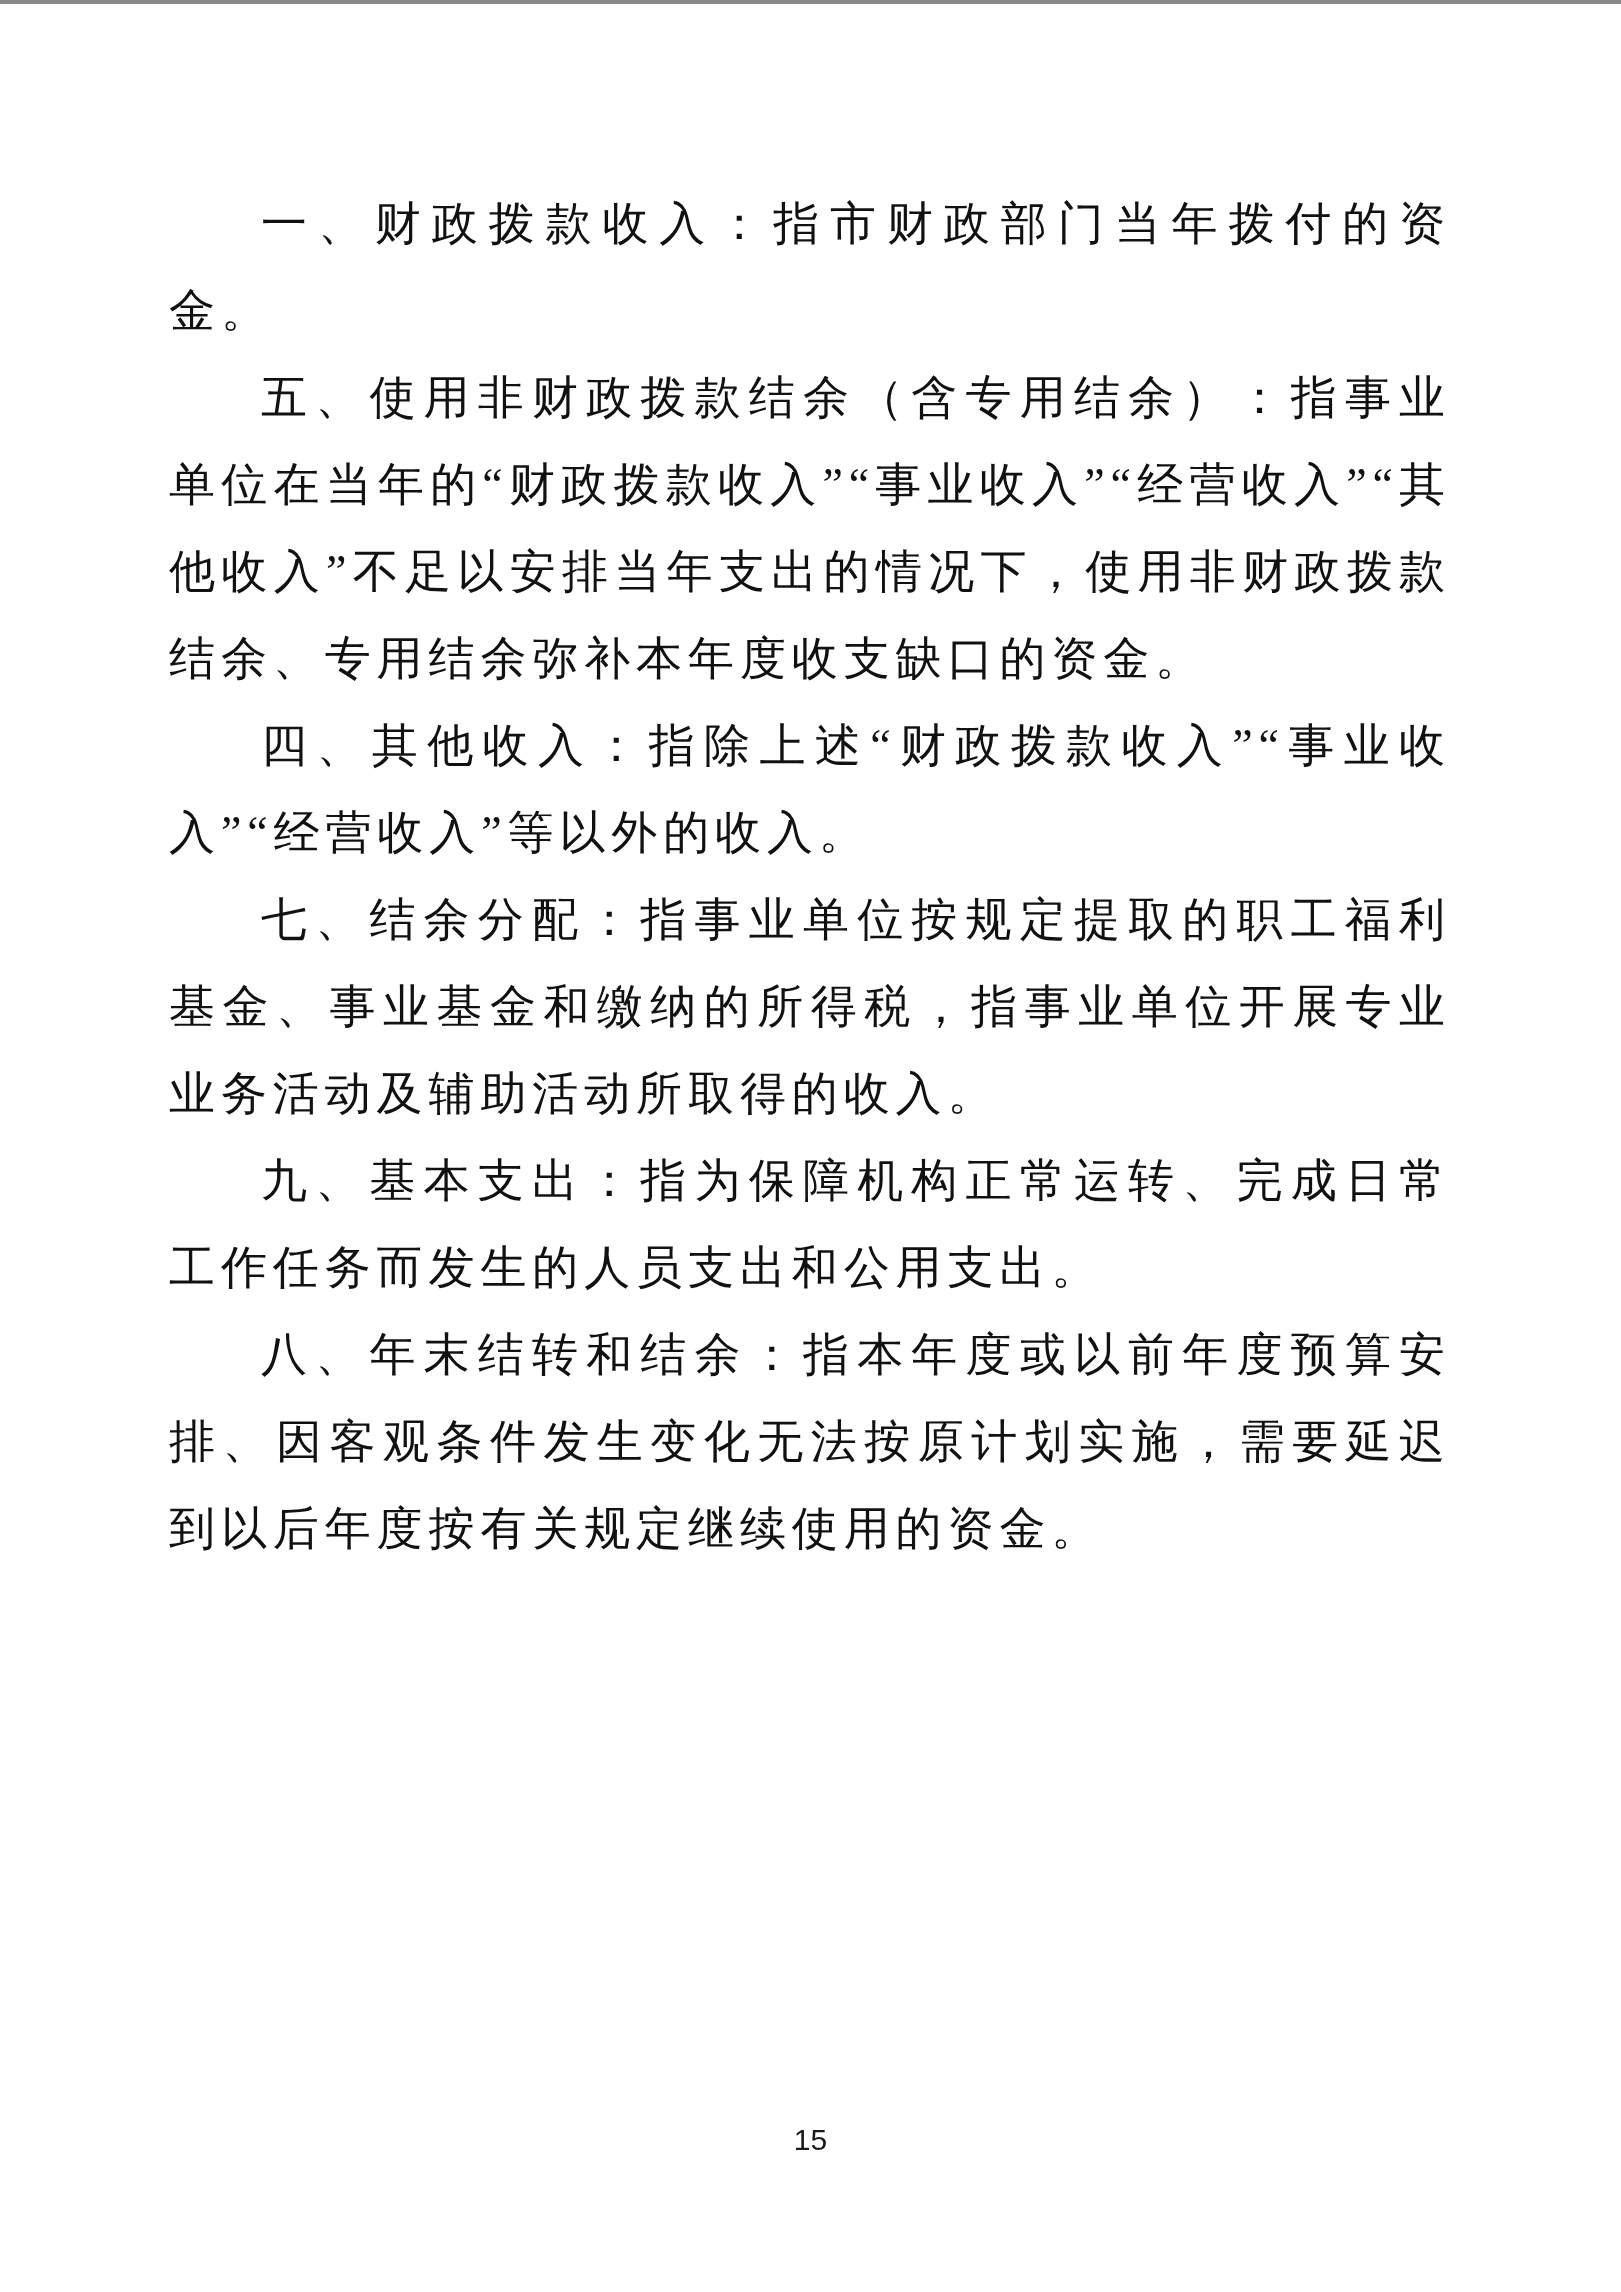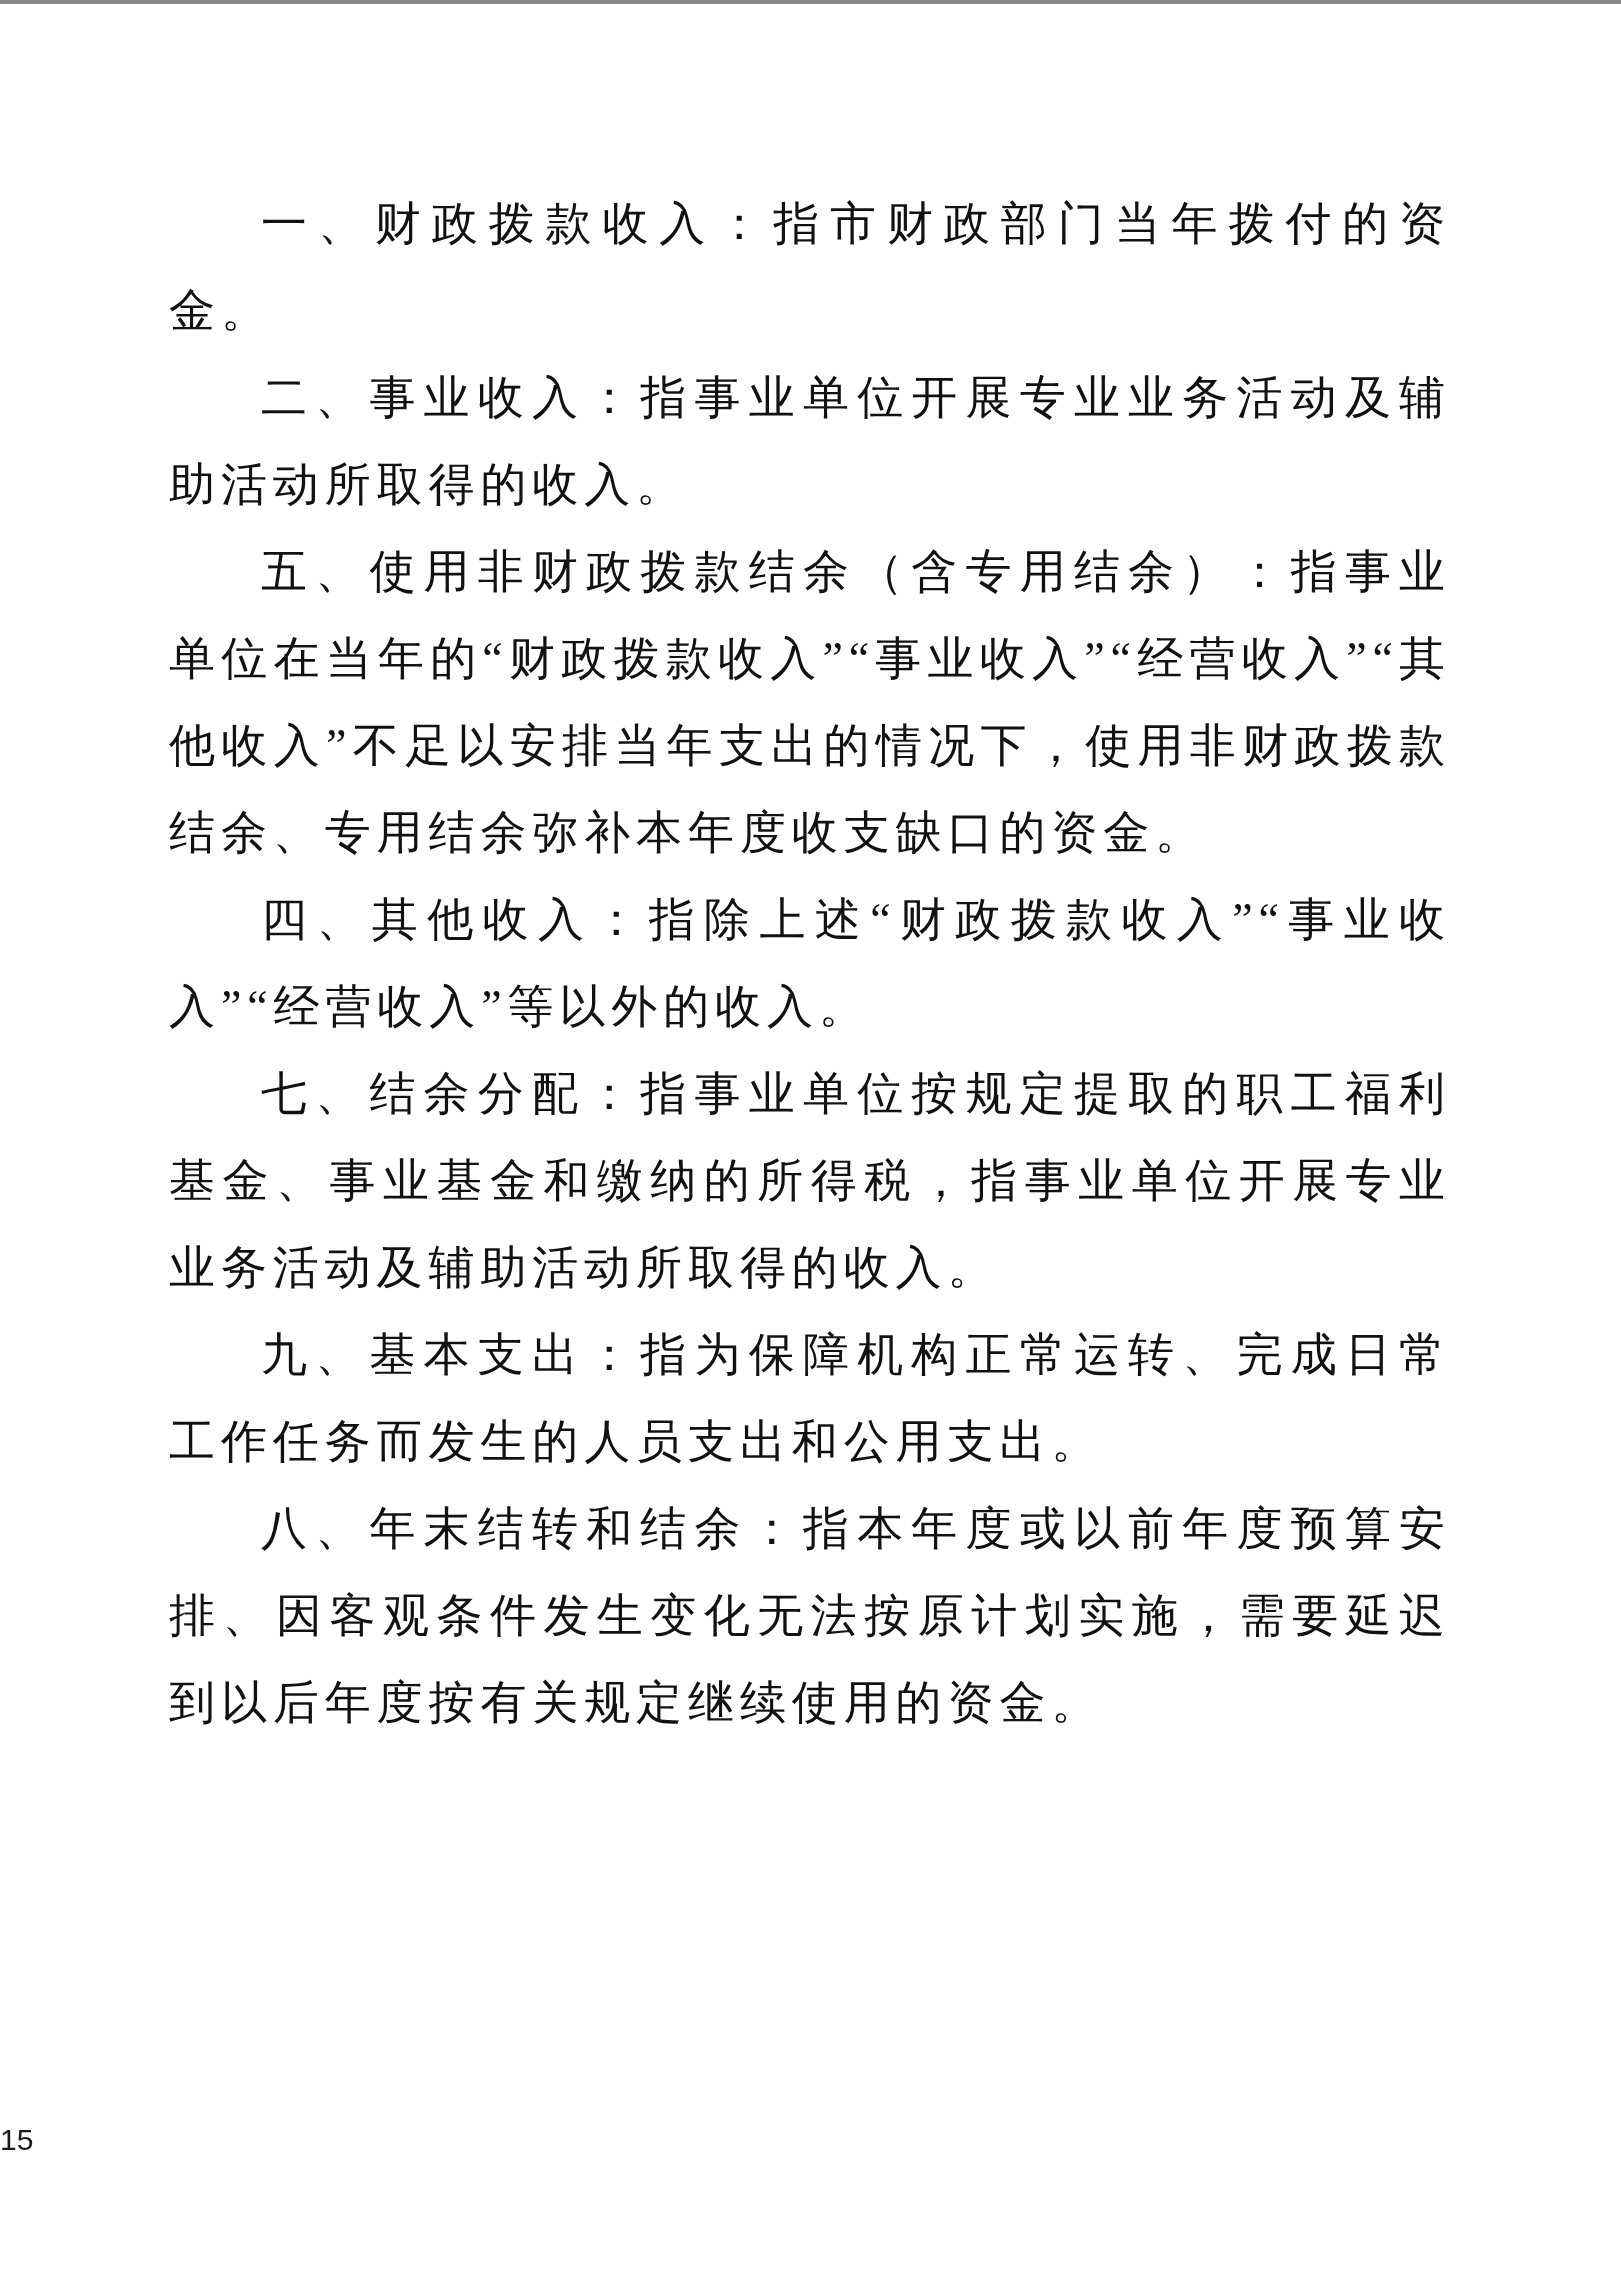--- a/index.html
+++ b/index.html
@@ -32,32 +32,32 @@
     text-justify: inter-character;
     letter-spacing: 5.9px;
     font-weight: 400;
     color: #111111;
   }
   .page-number {
     position: absolute;
     left: 0;
     right: 0;
     top: 2119px;
+    text-align: center;
     font-family: "Liberation Sans", "DejaVu Sans", sans-serif;
     font-size: 30px;
     color: #1a1a1a;
   }
 </style>
 </head>
 <body>
 
 <div class="page">
   <div class="content">
     <p class="para">一、财政拨款收入：指市财政部门当年拨付的资金。</p>
-    <p class="para">二、事业收入：指事业单位开展专业业务活动及辅助活动所取得的收入。</p>
     <p class="para">五、使用非财政拨款结余（含专用结余）：指事业单位在当年的“财政拨款收入”“事业收入”“经营收入”“其他收入”不足以安排当年支出的情况下，使用非财政拨款结余、专用结余弥补本年度收支缺口的资金。</p>
     <p class="para">四、其他收入：指除上述“财政拨款收入”“事业收入”“经营收入”等以外的收入。</p>
     <p class="para">七、结余分配：指事业单位按规定提取的职工福利基金、事业基金和缴纳的所得税，指事业单位开展专业业务活动及辅助活动所取得的收入。</p>
     <p class="para">九、基本支出：指为保障机构正常运转、完成日常工作任务而发生的人员支出和公用支出。</p>
     <p class="para">八、年末结转和结余：指本年度或以前年度预算安排、因客观条件发生变化无法按原计划实施，需要延迟到以后年度按有关规定继续使用的资金。</p>
   </div>
   <div class="page-number">15</div>
 </div>
 
 

